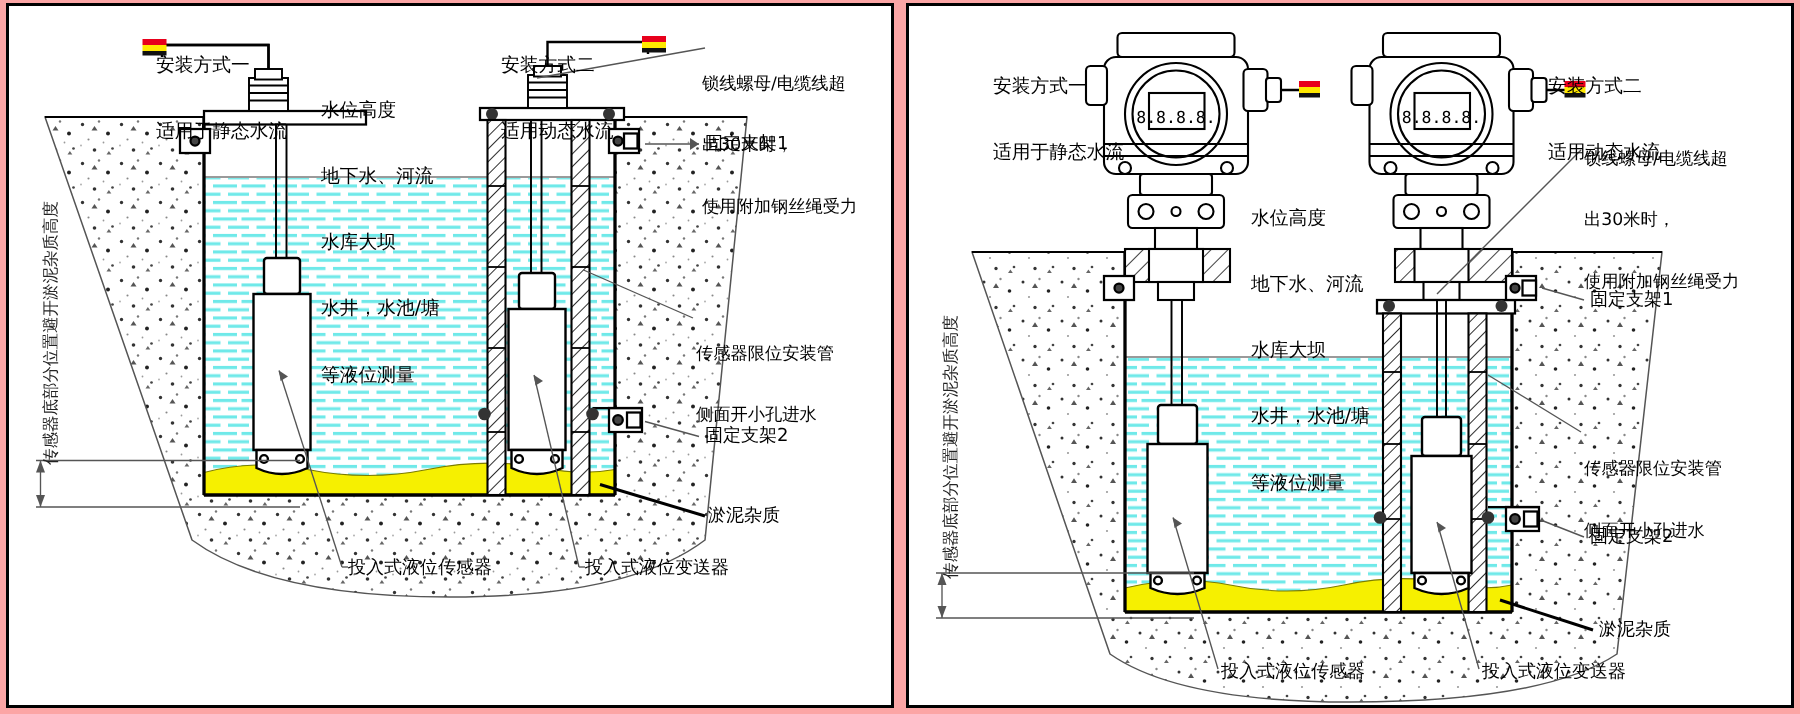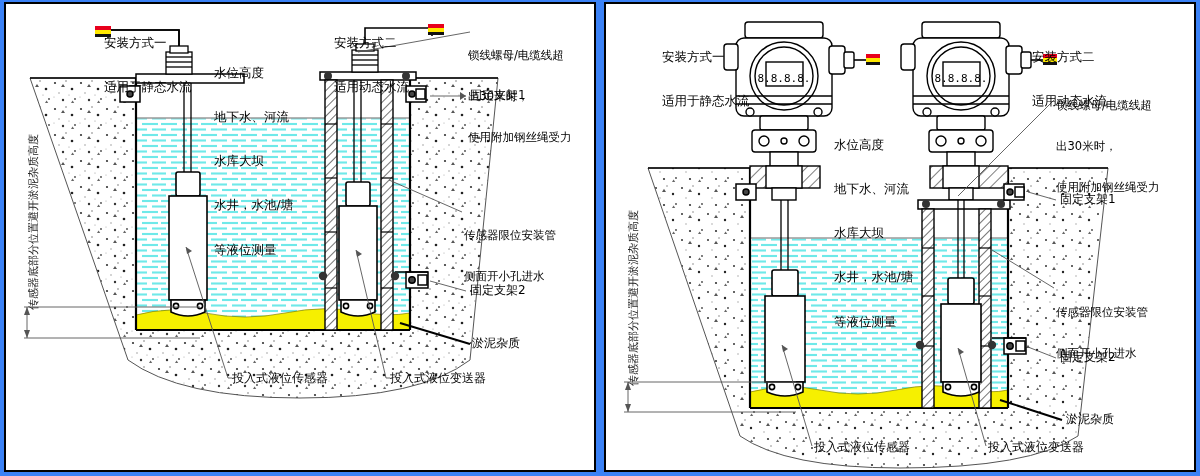--- a/index.html
+++ b/index.html
@@ -1,17 +1,17 @@
 <!DOCTYPE html>
 <html><head>
 <meta charset="utf-8">
 <style>
   html,body{margin:0;padding:0;background:#ffffff;}
   body{font-family:"DejaVu Sans","Liberation Sans",sans-serif;}
-  #root{position:relative;width:1200px;height:476px;overflow:hidden;background:#3b82f6;}
+  #root{position:relative;width:1200px;height:476px;overflow:hidden;background:#fca5a5;}
   .panel{position:absolute;top:0;height:476px;width:600px;}
   .panel-border{position:absolute;inset:2px 4px 4px 4px;border:2px solid #000;background:#fff;}
   .svgwrap{position:absolute;inset:0;text-decoration:underline;}
   svg{display:block;}
   .lbl{position:absolute;font-family:"DejaVu Sans","Liberation Sans",sans-serif;
        color:#000;white-space:pre;line-height:1.18;letter-spacing:0px;}
   .vlabel{position:absolute;transform-origin:0 0;transform:rotate(-90deg);
           font-size:11px;color:#222;white-space:nowrap;}
 </style>
 </head>

